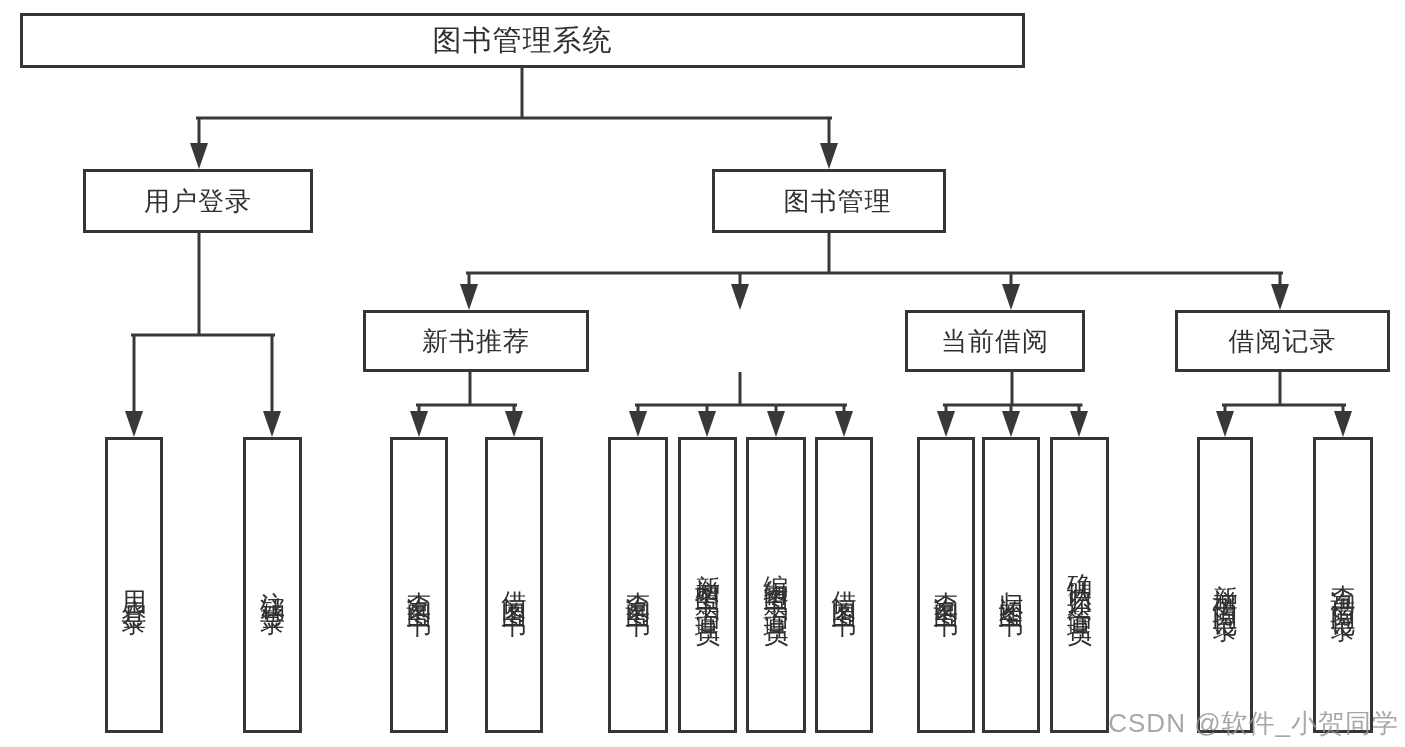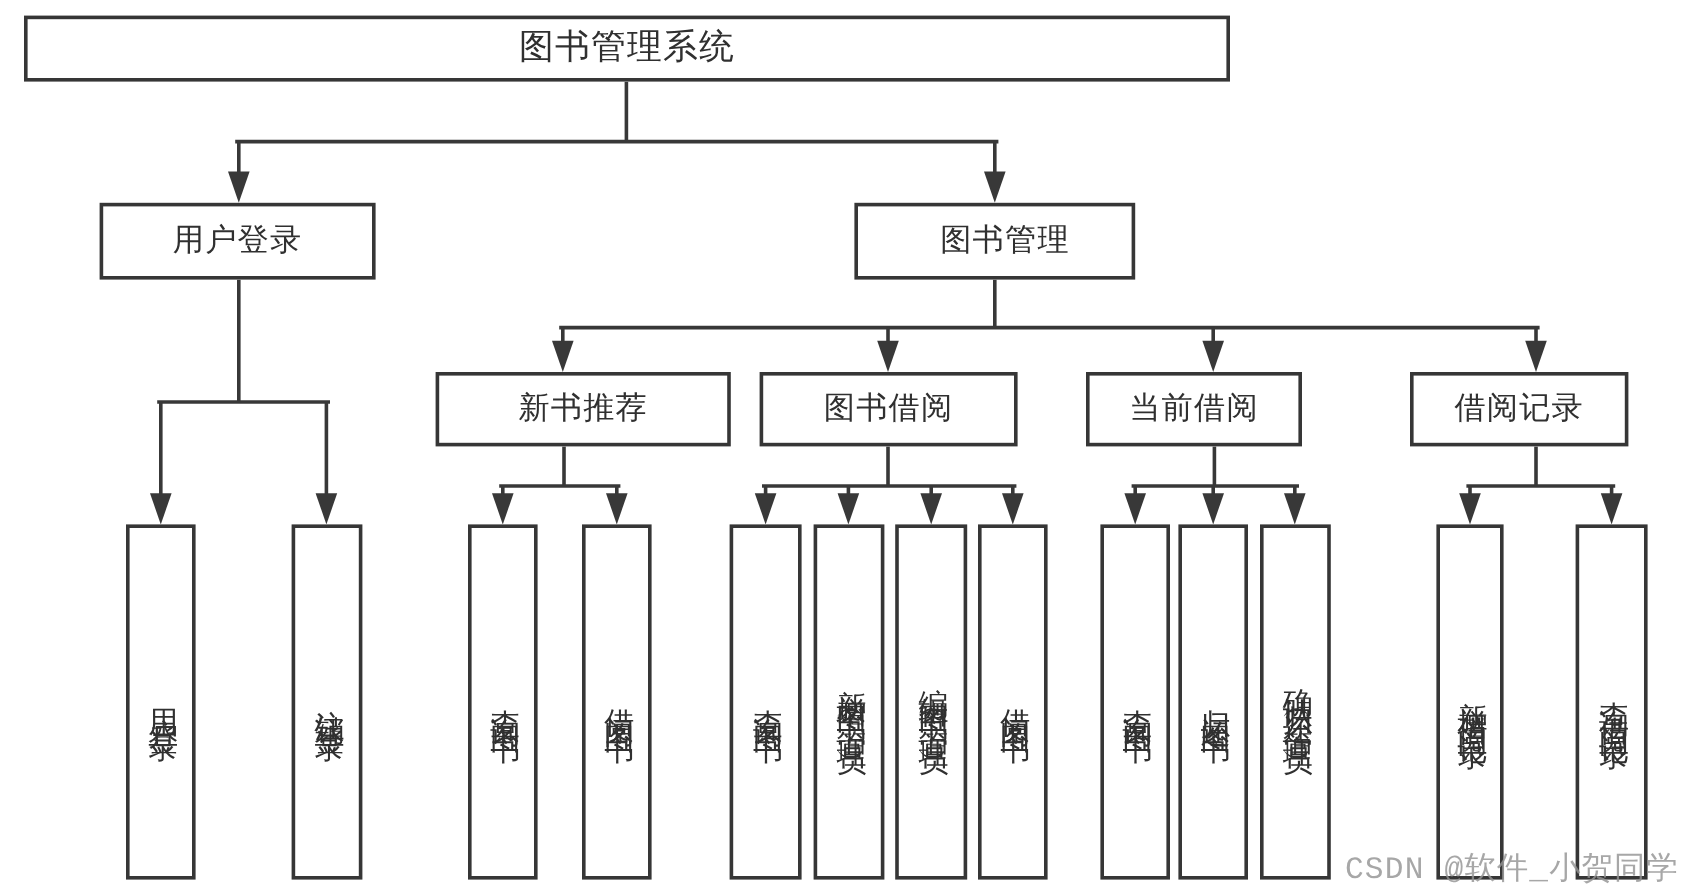--- a/index.html
+++ b/index.html
@@ -5,21 +5,21 @@
   html, body {
     margin: 0;
     padding: 0;
     background: #ffffff;
   }
   .stage {
     position: relative;
     width: 1405px;
     height: 747px;
     background: #ffffff;
-    font-family: Liberation Mono, monospace;
+    font-family: Liberation Sans, sans-serif;
     overflow: hidden;
   }
   .connectors {
     position: absolute;
     left: 0;
     top: 0;
     z-index: 0;
   }
   .node {
     position: absolute;
@@ -125,24 +125,23 @@
     <polygon points="1216,411 1234,411 1225,437" stroke="none"></polygon>
     <line x1="1343" y1="405" x2="1343" y2="415"></line>
     <polygon points="1334,411 1352,411 1343,437" stroke="none"></polygon>
   </svg>
 
   <div class="node h root" style="left:20px; top:13px; width:1005px; height:55px;">图书管理系统</div>
 
   <div class="node h" style="left:83px; top:169px; width:230px; height:64px;">用户登录</div>
   <div class="node h" style="left:712px; top:169px; width:234px; height:64px;padding-left:17px;">图书管理</div>
 
-  <div class="node h" style="left:363px; top:310px; width:246px; height:62px;">新书推荐</div>
-  <div class="node h" style="left:633px; top:310px; width:215px; height:62px;">图书借阅</div>
+  <div class="node h" style="left:363px; top:310px; width:226px; height:62px;">新书推荐</div>
   <div class="node h" style="left:905px; top:310px; width:180px; height:62px;">当前借阅</div>
-  <div class="node h" style="left:1175px; top:310px; width:182px; height:62px;">借阅记录</div>
+  <div class="node h" style="left:1175px; top:310px; width:215px; height:62px;">借阅记录</div>
 
   <div class="node v" style="left:105px; top:437px; width:58px; height:296px;">用户登录</div>
   <div class="node v" style="left:243px; top:437px; width:59px; height:296px;">注销登录</div>
 
   <div class="node v" style="left:390px; top:437px; width:58px; height:296px;">查询图书</div>
   <div class="node v" style="left:485px; top:437px; width:58px; height:296px;">借阅图书</div>
 
   <div class="node v" style="left:608px; top:437px; width:60px; height:296px;">查询图书</div>
   <div class="node v" style="left:678px; top:437px; width:59px; height:296px;">新增图书（管理员）</div>
   <div class="node v" style="left:746px; top:437px; width:60px; height:296px;">编辑图书（管理员）</div>

